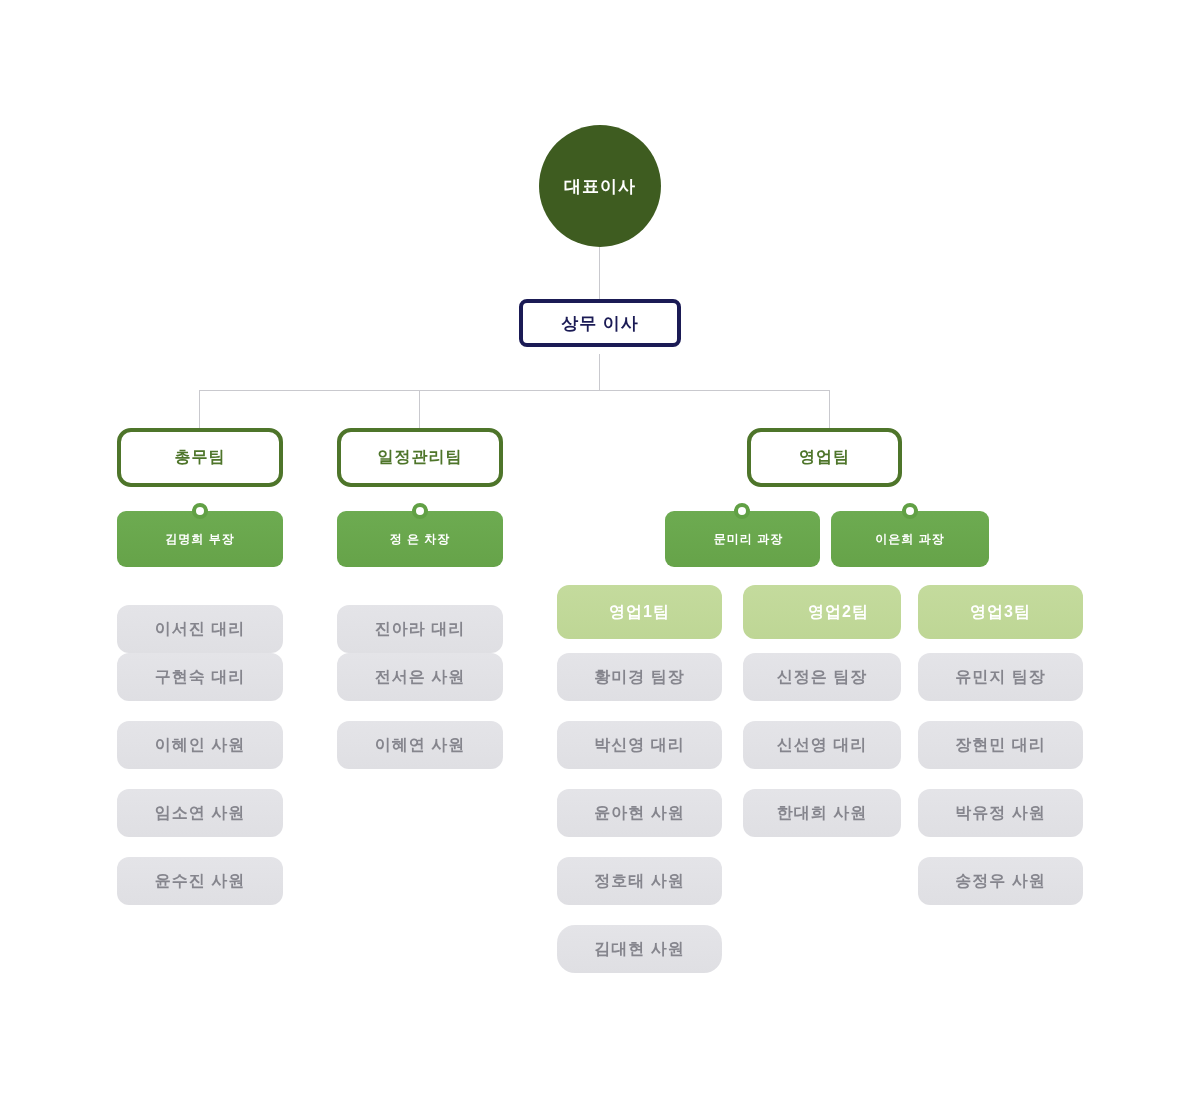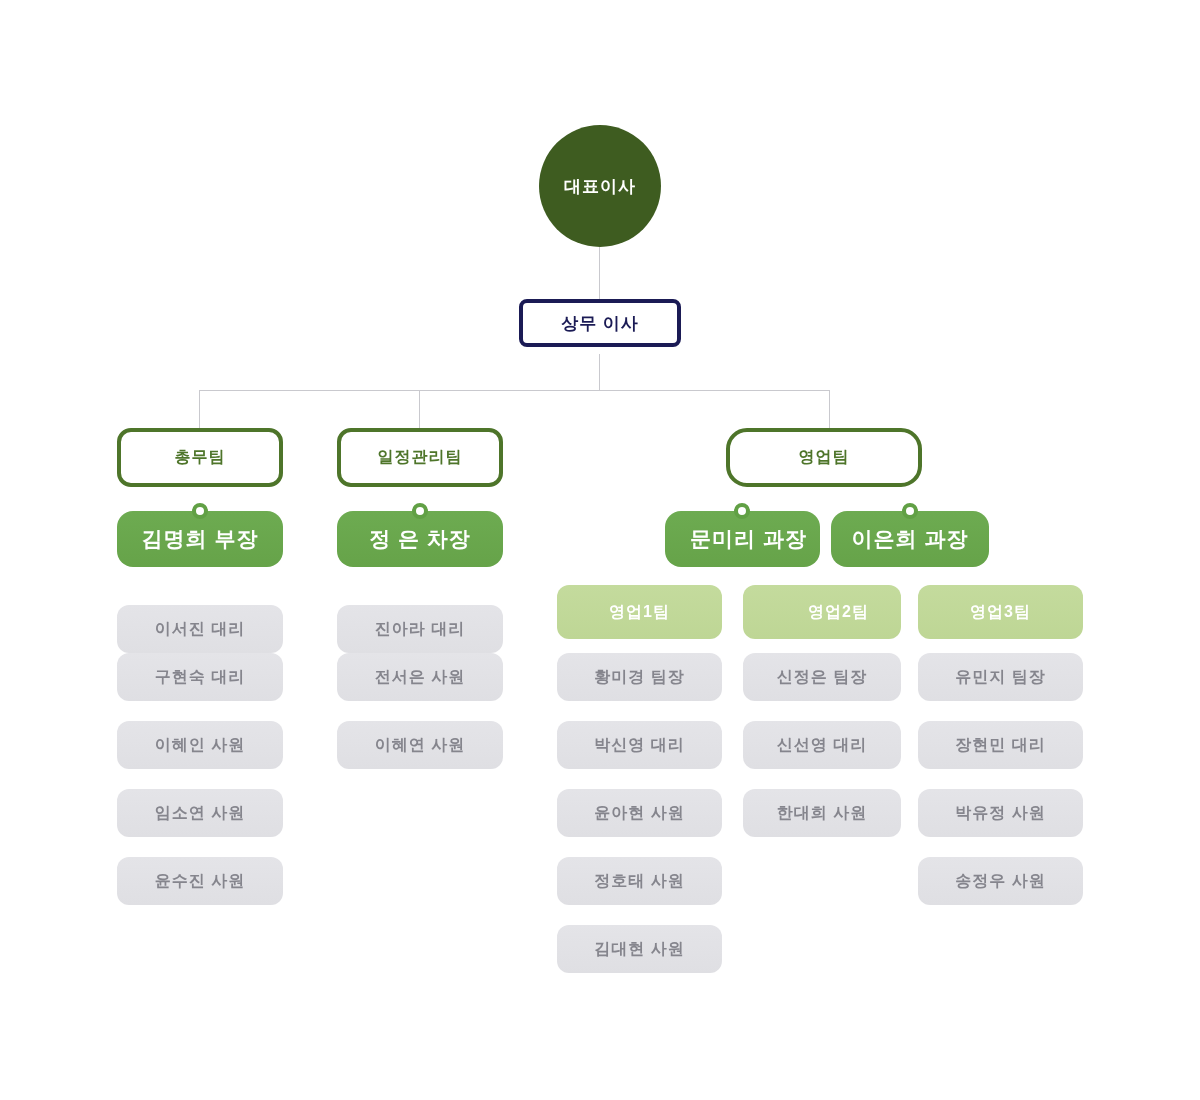--- a/index.html
+++ b/index.html
@@ -49,28 +49,28 @@
   .team {
     top: 428px; height: 59px;
     border: 4px solid #4e752a;
     border-radius: 14px;
     background: #ffffff;
     color: #4e752a;
     font-size: 16px;
   }
   .team-1 { left: 117px; width: 166px; }
   .team-2 { left: 337px; width: 166px; }
-  .team-3 { left: 726px; width: 196px; border-radius: 21px; }
+  .team-3 { left: 747px; width: 155px; }
   
   .manager {
     top: 511px; height: 56px;
-    border-radius: 16px;
+    border-radius: 9px;
     background: linear-gradient(180deg, #6dab51 0%, #66a349 100%);
     color: #ffffff;
-    font-size: 21px;
+    font-size: 12px;
   }
   .manager-1 { left: 117px; width: 166px; }
   .manager-2 { left: 337px; width: 166px; }
   .manager-3 { left: 665px; width: 155px; padding-left: 12px; }
   .manager-4 { left: 831px; width: 158px; }
   
   .dot {
     position: absolute;
     top: 503px;
     width: 16px; height: 16px;
@@ -105,21 +105,21 @@
   .col-1 { left: 117px; width: 166px; }
   .col-2 { left: 337px; width: 166px; }
   .col-3 { left: 557px; width: 165px; }
   .col-4 { left: 743px; width: 158px; }
   .col-5 { left: 918px; width: 165px; }
   .row-1 { top: 585px; margin-top: 20px; }
   .row-2 { top: 653px; }
   .row-3 { top: 721px; }
   .row-4 { top: 789px; }
   .row-5 { top: 857px; }
-  .row-6 { top: 925px; }
+  .row-6 { top: 925px; border-radius: 18px; }
   
   .line {
     position: absolute;
     background: #c9c9ce;
   }
 </style>
 </head>
 <body>
 
 <div class="canvas">

